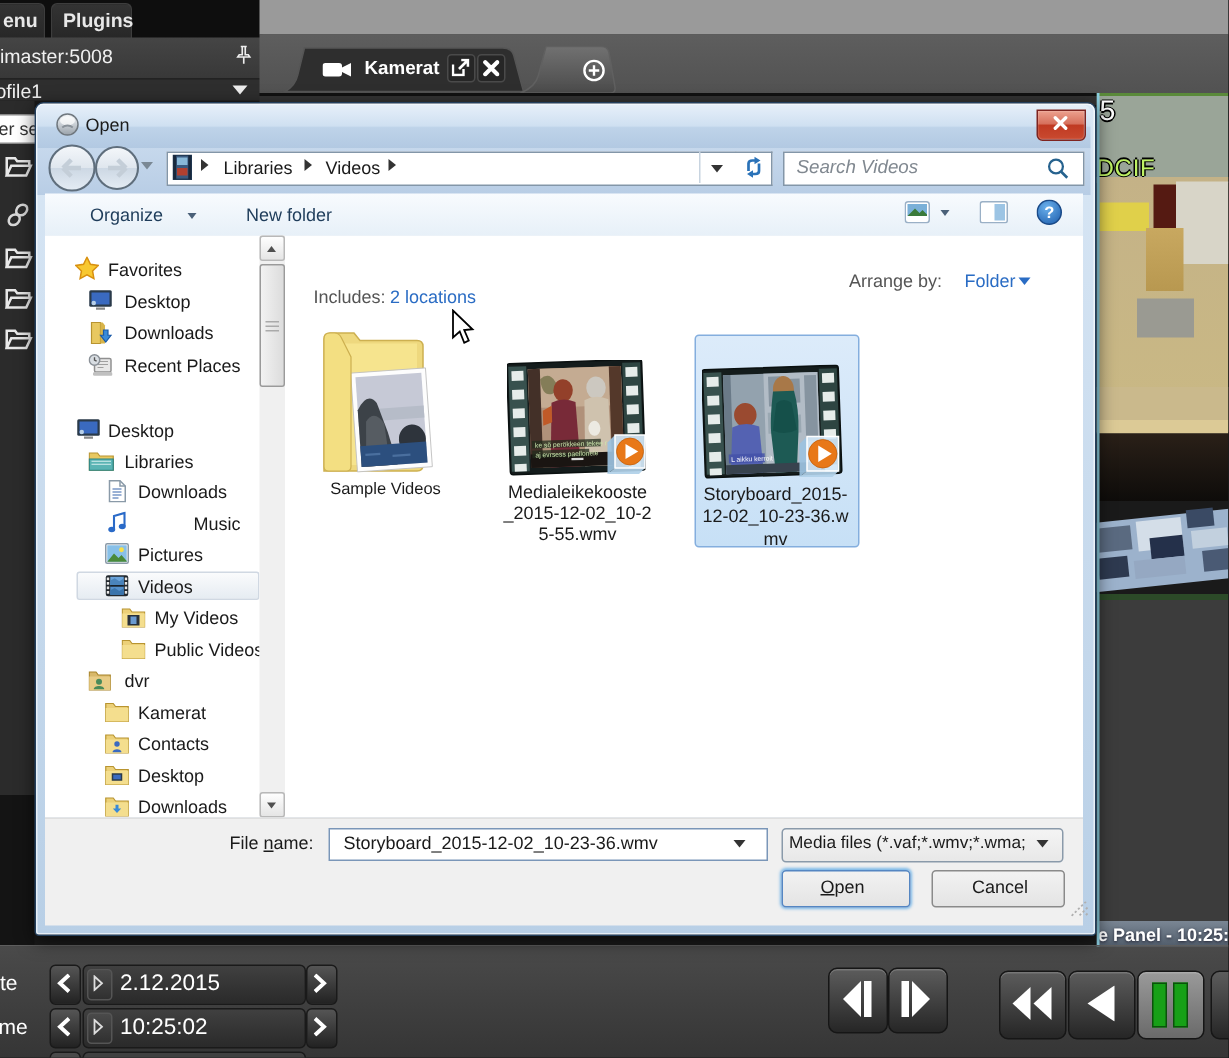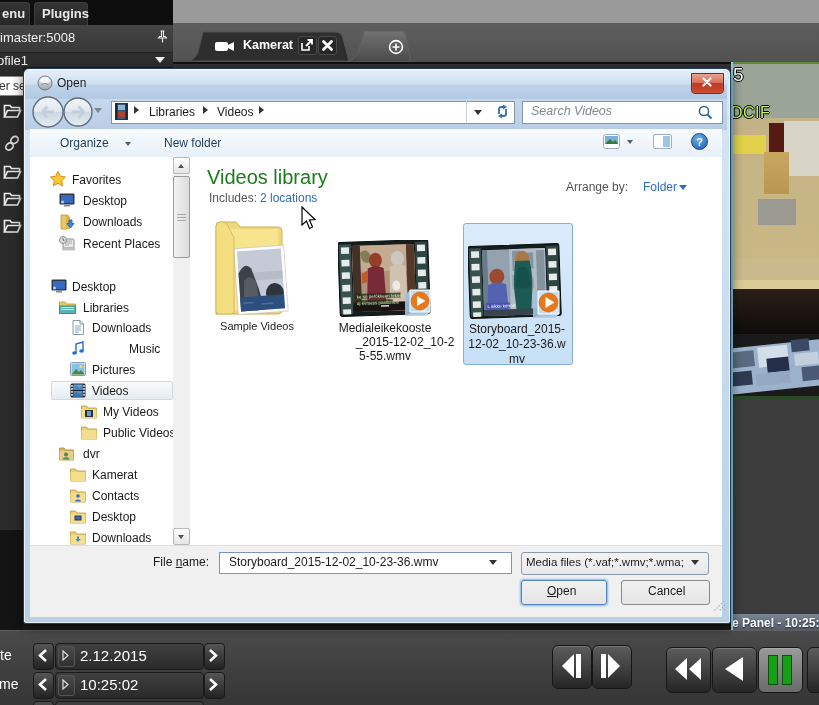--- a/index.html
+++ b/index.html
@@ -443,21 +443,20 @@
 
   <div class="abs" style="left:150px;top:89px;width:17px;height:388px;background:#f0f0f0;"></div>
   <div class="abs" style="left:150px;top:89px;width:17px;height:17px;background:linear-gradient(#fefefe,#e5e5e5);border:1px solid #b8b8b8;border-radius:2px;box-sizing:border-box;"></div>
   <div class="abs" style="left:155px;top:96px;width:0;height:0;border-left:3.5px solid transparent;border-right:3.5px solid transparent;border-bottom:4.5px solid #505050;"></div>
   <div class="abs" style="left:150px;top:108px;width:17px;height:82px;background:linear-gradient(90deg,#f2f2f2,#dcdcdc);border:1px solid #9a9a9a;border-radius:2px;box-sizing:border-box;"></div>
   <div class="abs" style="left:154px;top:146px;width:9px;height:1px;background:#aaa;box-shadow:0 3px 0 #aaa,0 6px 0 #aaa;"></div>
   <div class="abs" style="left:150px;top:460px;width:17px;height:17px;background:linear-gradient(#fefefe,#e5e5e5);border:1px solid #b8b8b8;border-radius:2px;box-sizing:border-box;"></div>
   <div class="abs" style="left:155px;top:467px;width:0;height:0;border-left:3.5px solid transparent;border-right:3.5px solid transparent;border-top:4.5px solid #505050;"></div>
 
   <div id="main" class="abs" style="left:167px;top:89px;width:532px;height:388px;overflow:hidden;">
-    <div class="abs txt" style="left:17px;top:9px;font-size:20px;color:#1c7c1c;">Videos library</div>
     <div class="abs txt" style="left:19px;top:34px;font-size:12px;color:#555;">Includes:</div>
     <div class="abs txt" style="left:70px;top:34px;font-size:12px;color:#2a6cc4;">2 locations</div>
     <div class="abs txt" style="left:376px;top:23px;font-size:12px;color:#555;">Arrange by:</div>
     <div class="abs txt" style="left:453px;top:23px;font-size:12px;color:#2a6cc4;">Folder</div>
     <div class="abs" style="left:489px;top:28px;width:0;height:0;border-left:4px solid transparent;border-right:4px solid transparent;border-top:5px solid #2a6cc4;"></div>
 
     <svg class="abs" style="left:18px;top:63px;" width="84" height="98" viewBox="0 0 84 98">
       <path d="M8 6 Q8 2 12 2 L28 2 L32 7 L70 7 Q74 7 74 11 L74 90 Q74 94 70 94 L8 94 Z" fill="#eed87e" stroke="#cdb050" stroke-width="1"></path>
       <path d="M10 9 L70 9 L70 90 L10 90 Z" fill="#f6e48e"></path>
       <g transform="rotate(-4 52 60)">
@@ -513,21 +512,21 @@
       <g transform="translate(64 48)">
         <path d="M8 2 L28 2 L28 24 L8 24 Z" fill="#d4e7f6" opacity="0.92"></path>
         <path d="M8 2 L3 7 L3 28 L8 24 Z" fill="#9cc2e0" opacity="0.92"></path>
         <path d="M3 28 L8 24 L28 24 L24 28 Z" fill="#b0d0e8" opacity="0.92"></path>
         <path d="M8 2 L28 2 L28 24 L8 24 Z" fill="none" stroke="#fff" stroke-width="1"></path>
         <circle cx="18" cy="13" r="9" fill="#e87818" stroke="#c05c08" stroke-width="0.5"></circle>
         <path d="M15 8 L23.5 13 L15 18 Z" fill="#fff"></path>
       </g>
     </svg>
     <div class="abs txt" style="left:195px;top:164px;font-size:12px;color:#1a1a1a;transform:translateX(-50%);">Medialeikekooste</div>
-    <div class="abs txt" style="left:195px;top:178px;font-size:12px;color:#1a1a1a;transform:translateX(-50%);margin-left:20px;">_2015-12-02_10-2</div>
+    <div class="abs txt" style="left:195px;top:178px;font-size:12px;color:#1a1a1a;transform:translateX(-50%);">_2015-12-02_10-2</div>
     <div class="abs txt" style="left:195px;top:192px;font-size:12px;color:#1a1a1a;transform:translateX(-50%);">5-55.wmv</div>
 
     <div class="abs" style="left:273px;top:66px;width:110px;height:142px;background:linear-gradient(#dcebfa,#c7e0f6);border:1px solid #84aede;border-radius:3px;box-sizing:border-box;"></div>
     <svg class="abs" style="left:278px;top:86px;" width="94" height="82" viewBox="0 0 94 82">
       <g transform="rotate(-2 47 37)">
         <rect x="1" y="2" width="91" height="72" rx="2" fill="#141c1c" stroke="#0a1010"></rect>
         <rect x="2" y="4" width="12" height="68" fill="#38514e"></rect>
         <rect x="79" y="4" width="12" height="68" fill="#2e4542"></rect>
         <rect x="4" y="7" width="8" height="6.5" fill="#e6ecea"></rect>
           <rect x="4" y="19.5" width="8" height="6.5" fill="#e6ecea"></rect>

